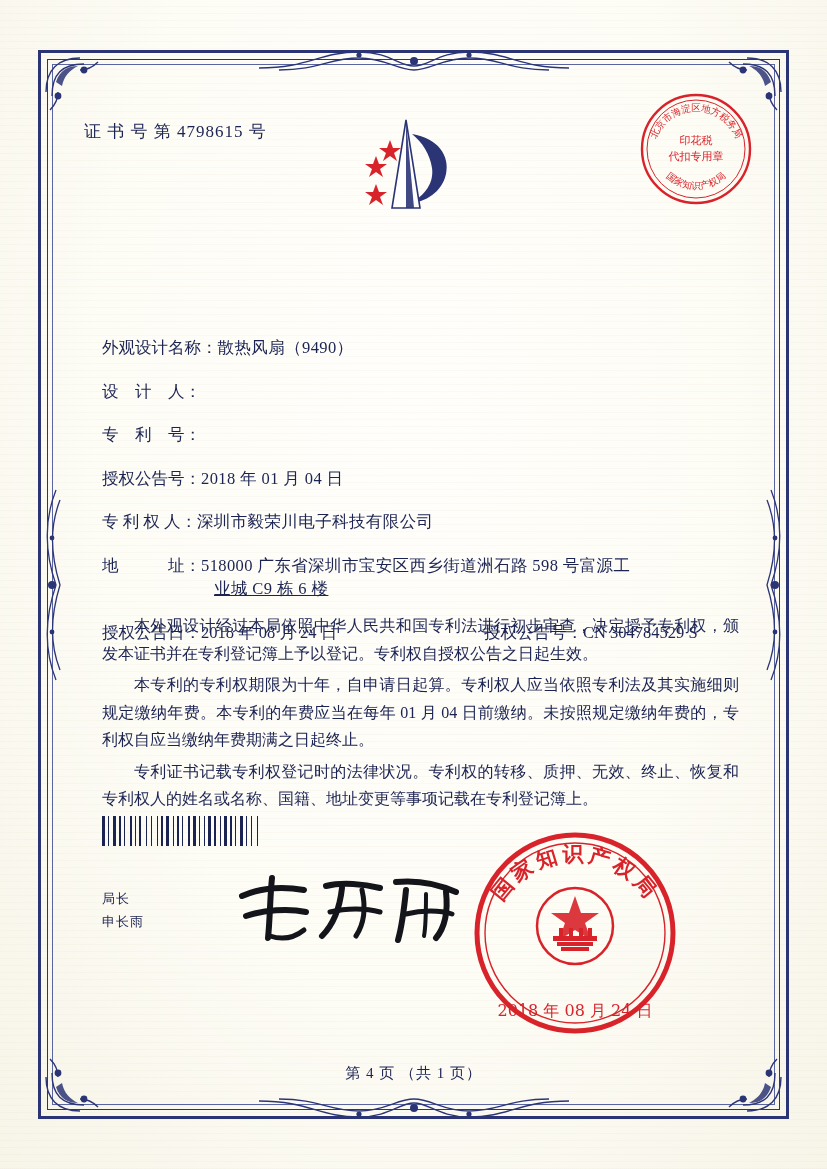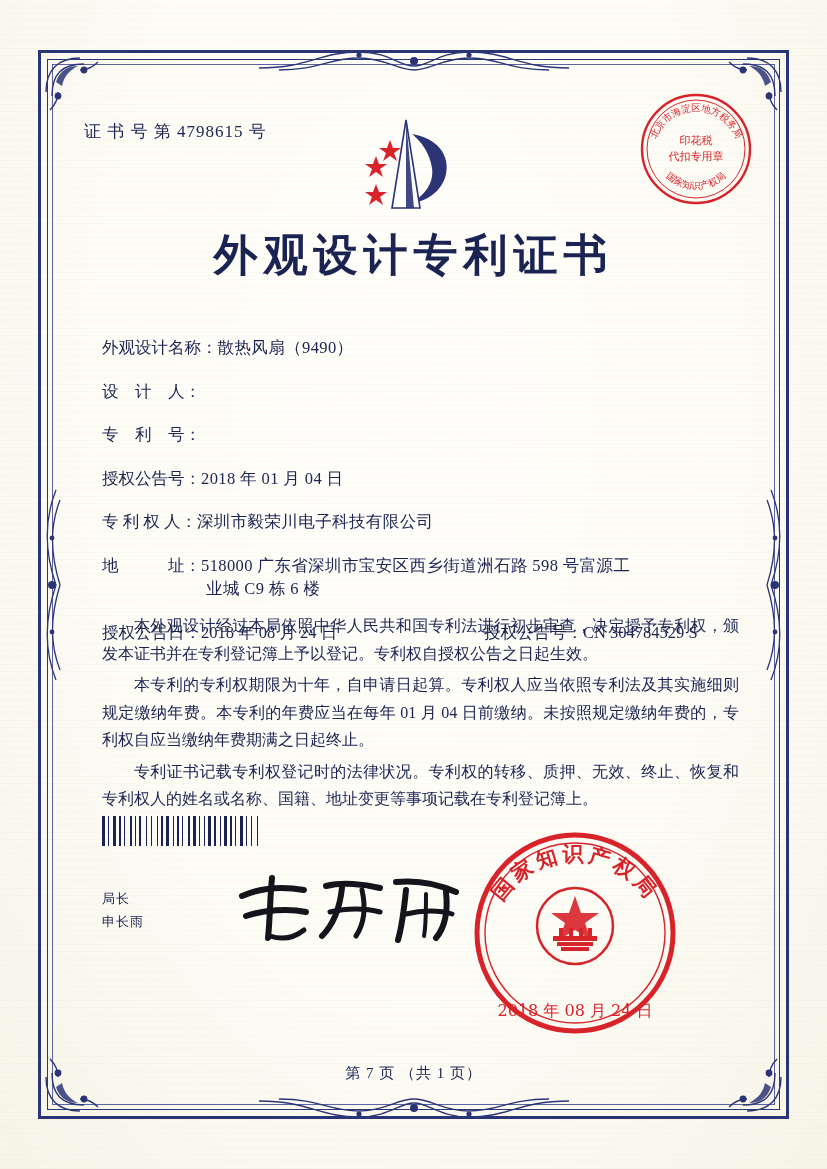--- a/index.html
+++ b/index.html
@@ -182,21 +182,22 @@
     letter-spacing: 0px;
   }
   .field-value {
     flex: 1 1 auto;
     letter-spacing: 0.4px;
     white-space: normal;
   }
   .field-value .second-line {
     display: block;
     margin-top: 7px;
-    margin-left: 5px;
+    margin-left: 13px;
+    text-decoration: underline;
   }
 
   .grant-row {
     display: flex;
     margin-bottom: 20px;
     font-size: 16.5px;
     white-space: nowrap;
   }
   .grant-left { flex: 0 0 360px; }
   .grant-right { flex: 1 1 auto; padding-left: 22px; }
@@ -395,21 +396,20 @@
         </text>
         <path id="arcBot" d="M 16 56 A 43 43 0 0 0 102 56" fill="none"></path>
         <text fill="#d8232a" font-size="9.5" font-family="DejaVu Serif, serif">
           <textPath href="#arcBot" startOffset="50%" text-anchor="middle">国家知识产权局</textPath>
         </text>
         <text x="59" y="54" fill="#d8232a" font-size="11" text-anchor="middle" font-family="DejaVu Serif, serif">印花税</text>
         <text x="59" y="70" fill="#d8232a" font-size="11" text-anchor="middle" font-family="DejaVu Serif, serif">代扣专用章</text>
       </svg>
     </div>
 
-    <div class="doc-title">外观设计专利证书</div>
 
     <div class="fields">
       <div class="field-row">
         <span class="field-label">外观设计名称：</span>
         <span class="field-value">散热风扇（9490）</span>
       </div>
       <div class="field-row">
         <span class="field-label">设　计　人：</span>
       </div>
       <div class="field-row">
@@ -551,15 +551,15 @@
           <rect x="13" y="2" width="4" height="9" fill="#d8232a"></rect>
         </g>
         <path id="sealArc" d="M 22 120 A 85 85 0 0 1 192 120" fill="none"></path>
         <text fill="#d8232a" font-size="21" font-weight="bold" font-family="DejaVu Serif, serif" letter-spacing="4">
           <textPath href="#sealArc" startOffset="50%" text-anchor="middle">国家知识产权局</textPath>
         </text>
         <text x="107" y="190" fill="#d8232a" font-size="16" text-anchor="middle" font-family="DejaVu Serif, serif">2018 年 08 月 24 日</text>
       </svg>
     </div>
 
-    <div class="page-footer">第 7 页 （共 1 页）</div>
+    <div class="page-footer">第 4 页 （共 1 页）</div>
   </div>
 </div>
 
 </body></html>

